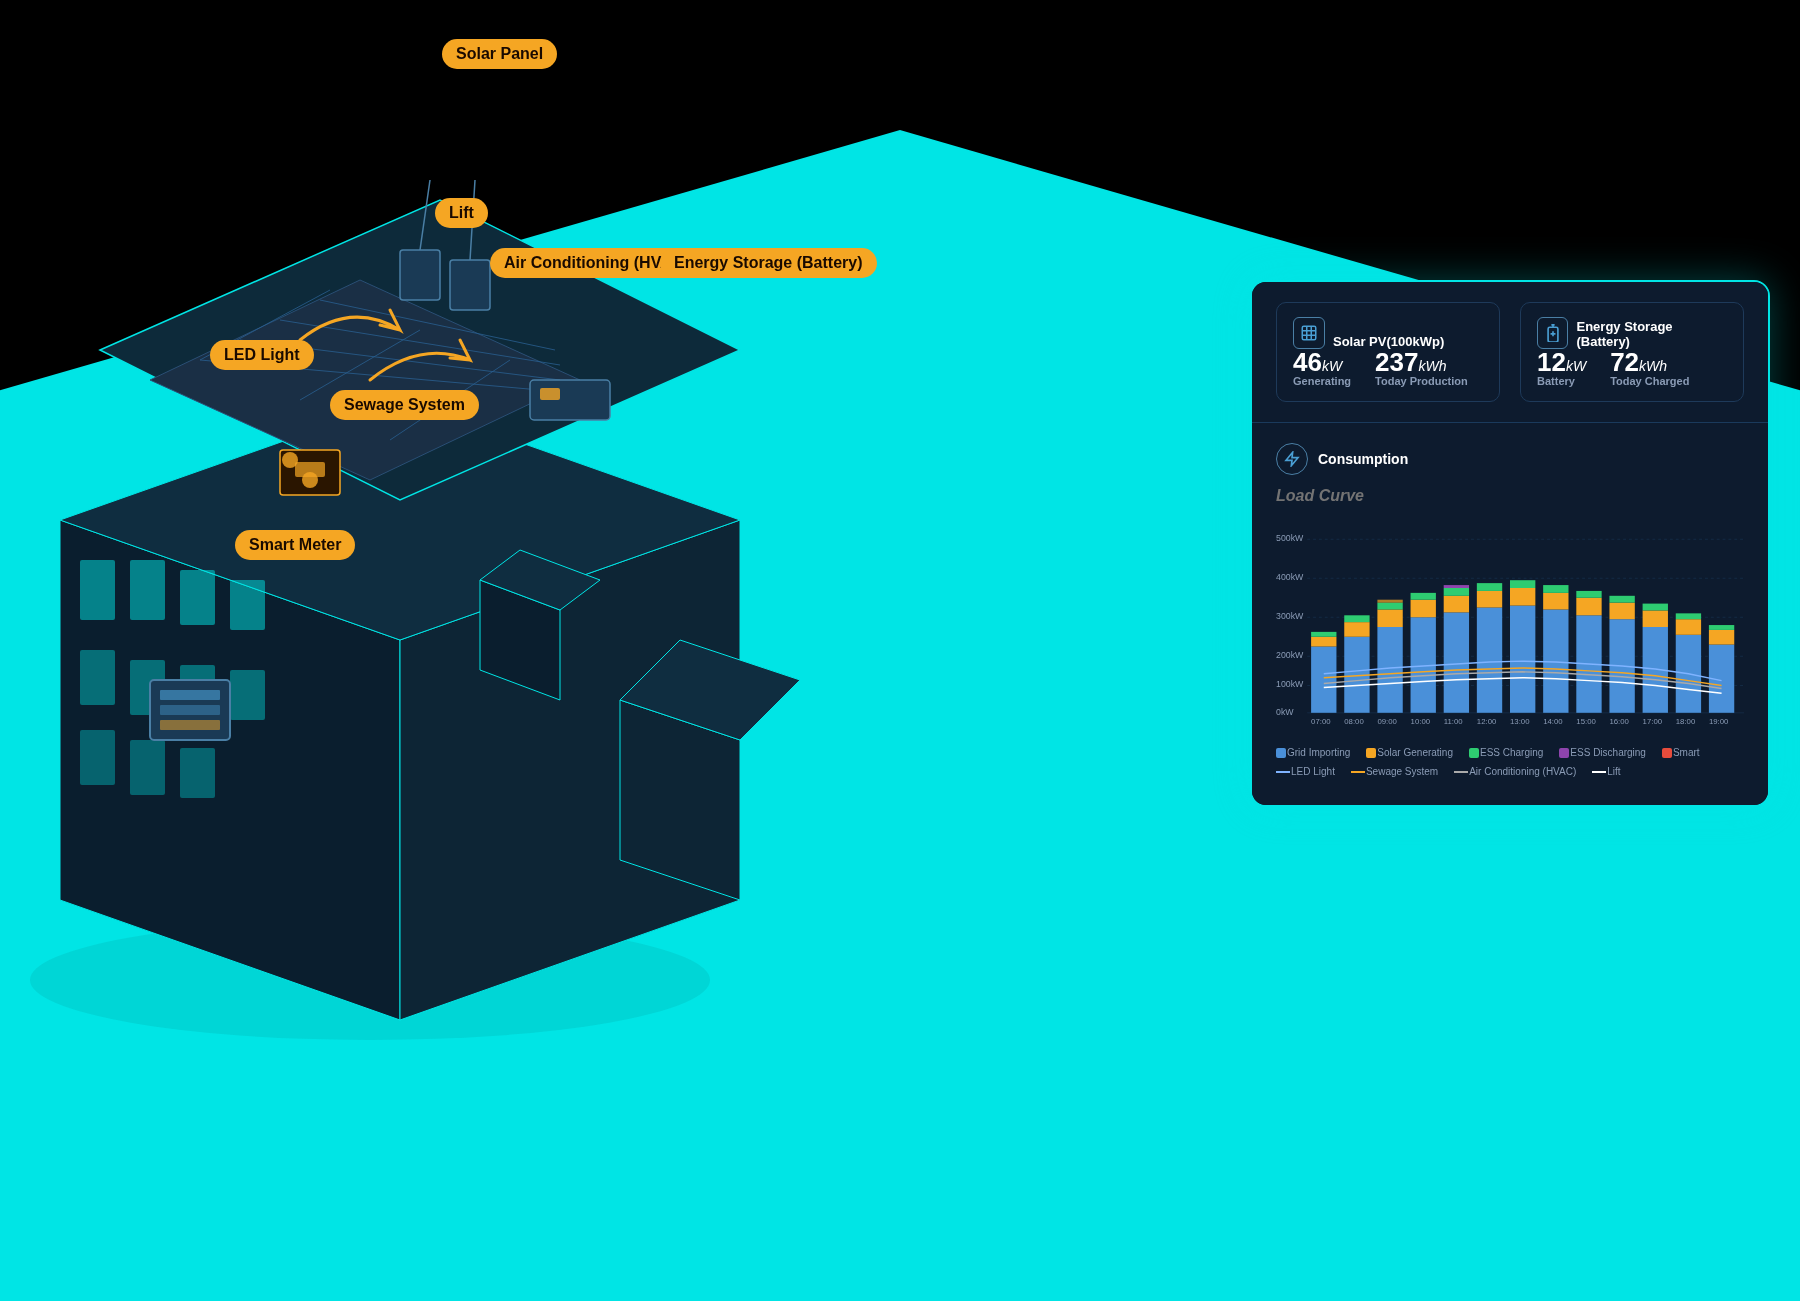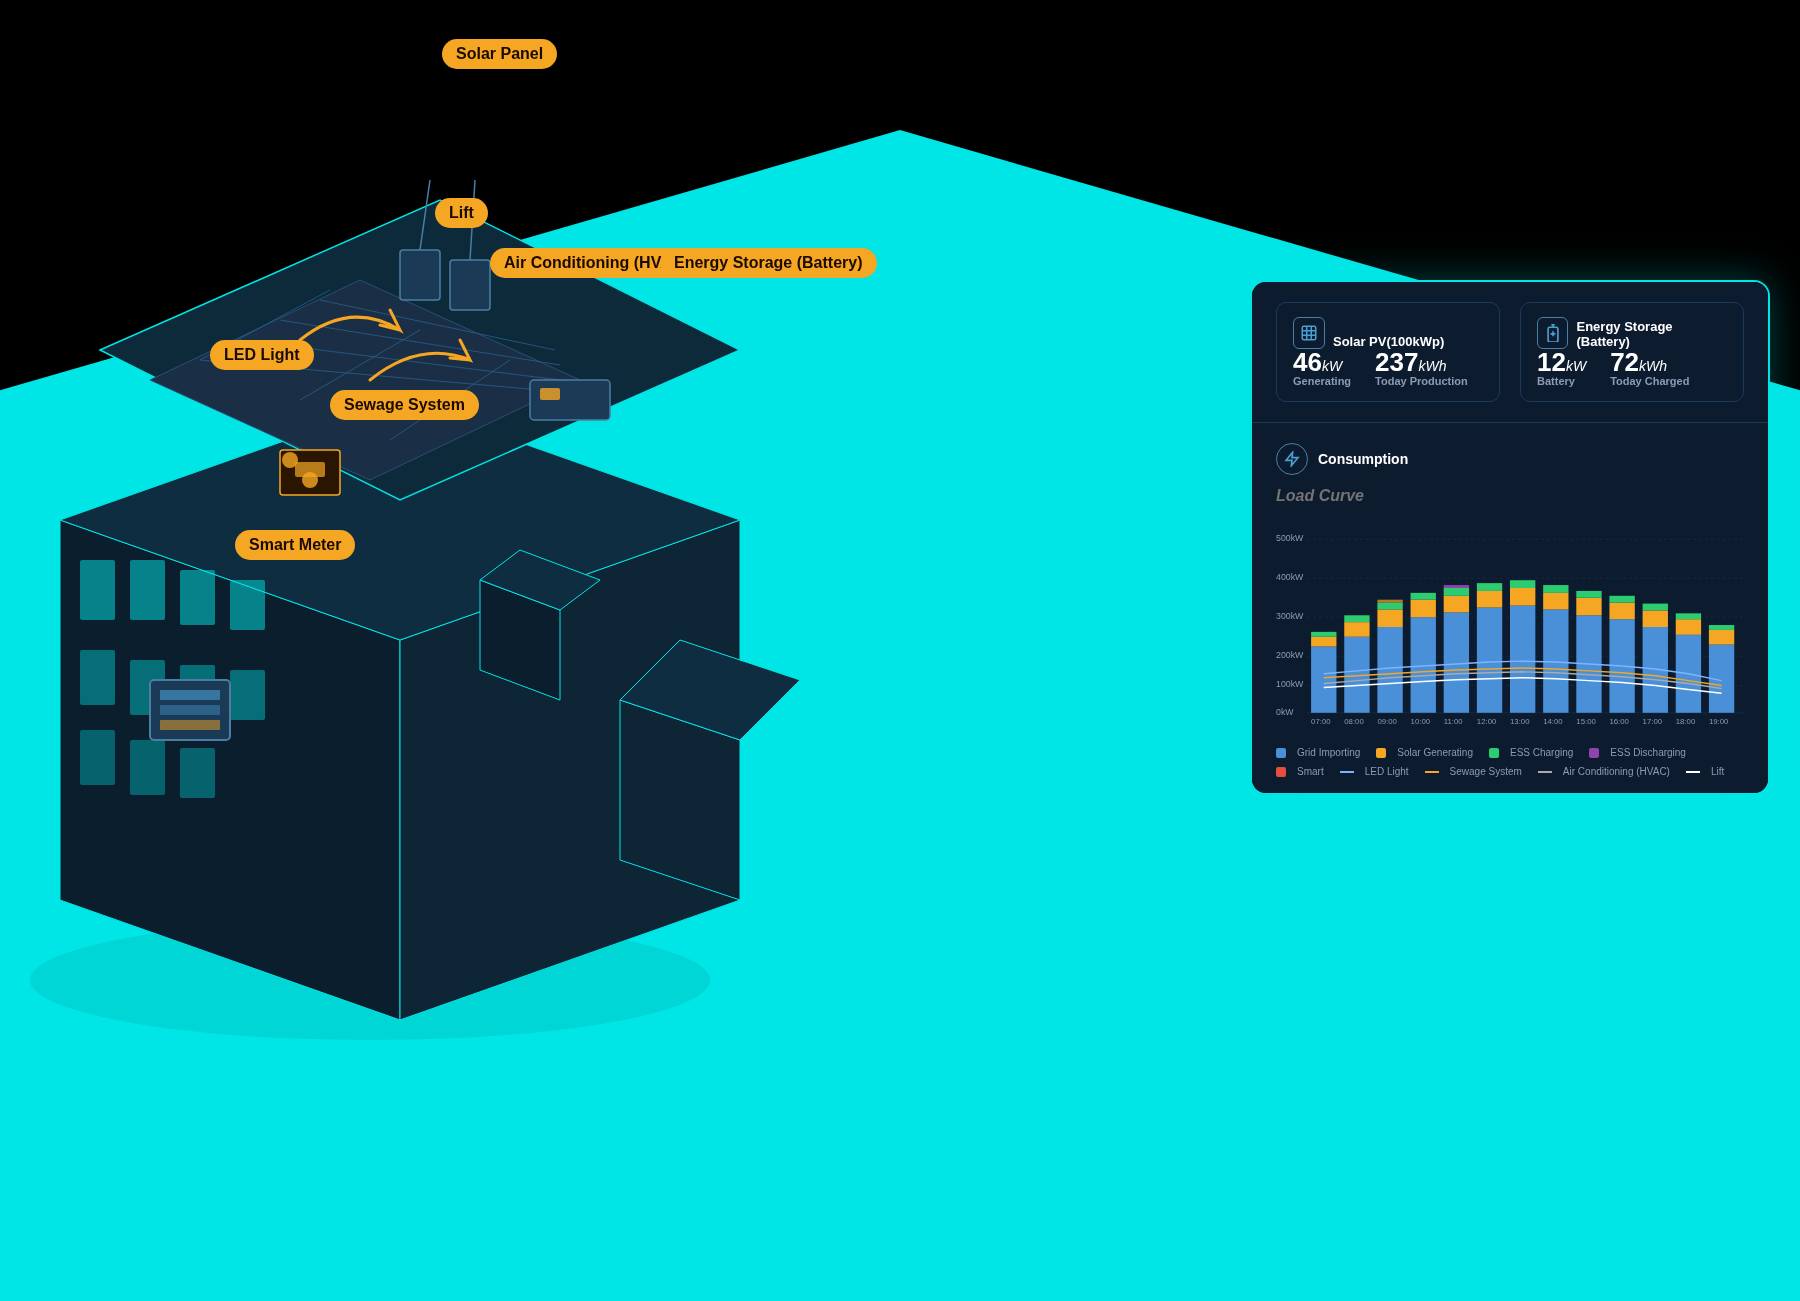--- a/index.html
+++ b/index.html
@@ -129,21 +129,21 @@
     .metric-label {
       color: #8a9bb5;
       font-size: 11px;
       margin-top: 0;
       font-weight: bold;
     }
 
     
     .consumption-card {
       background: #0d1b2e;
-      padding: 20px 24px 16px;
+      padding: 20px 24px 28px;
     }
 
     .consumption-header {
       display: flex;
       align-items: center;
       gap: 10px;
       margin-bottom: 12px;
     }
 
     .consumption-icon {
@@ -192,21 +192,21 @@
     .legend-area {
       display: flex;
       flex-wrap: wrap;
       gap: 8px 16px;
       margin-top: 10px;
     }
 
     .legend-item {
       display: flex;
       align-items: center;
-      gap: 11px;
+      gap: 1px;
       font-size: 10px;
       color: #8a9bb5;
     }
 
     .legend-dot {
       width: 10px;
       height: 10px;
       border-radius: 2px;
     }
     .legend-line {

